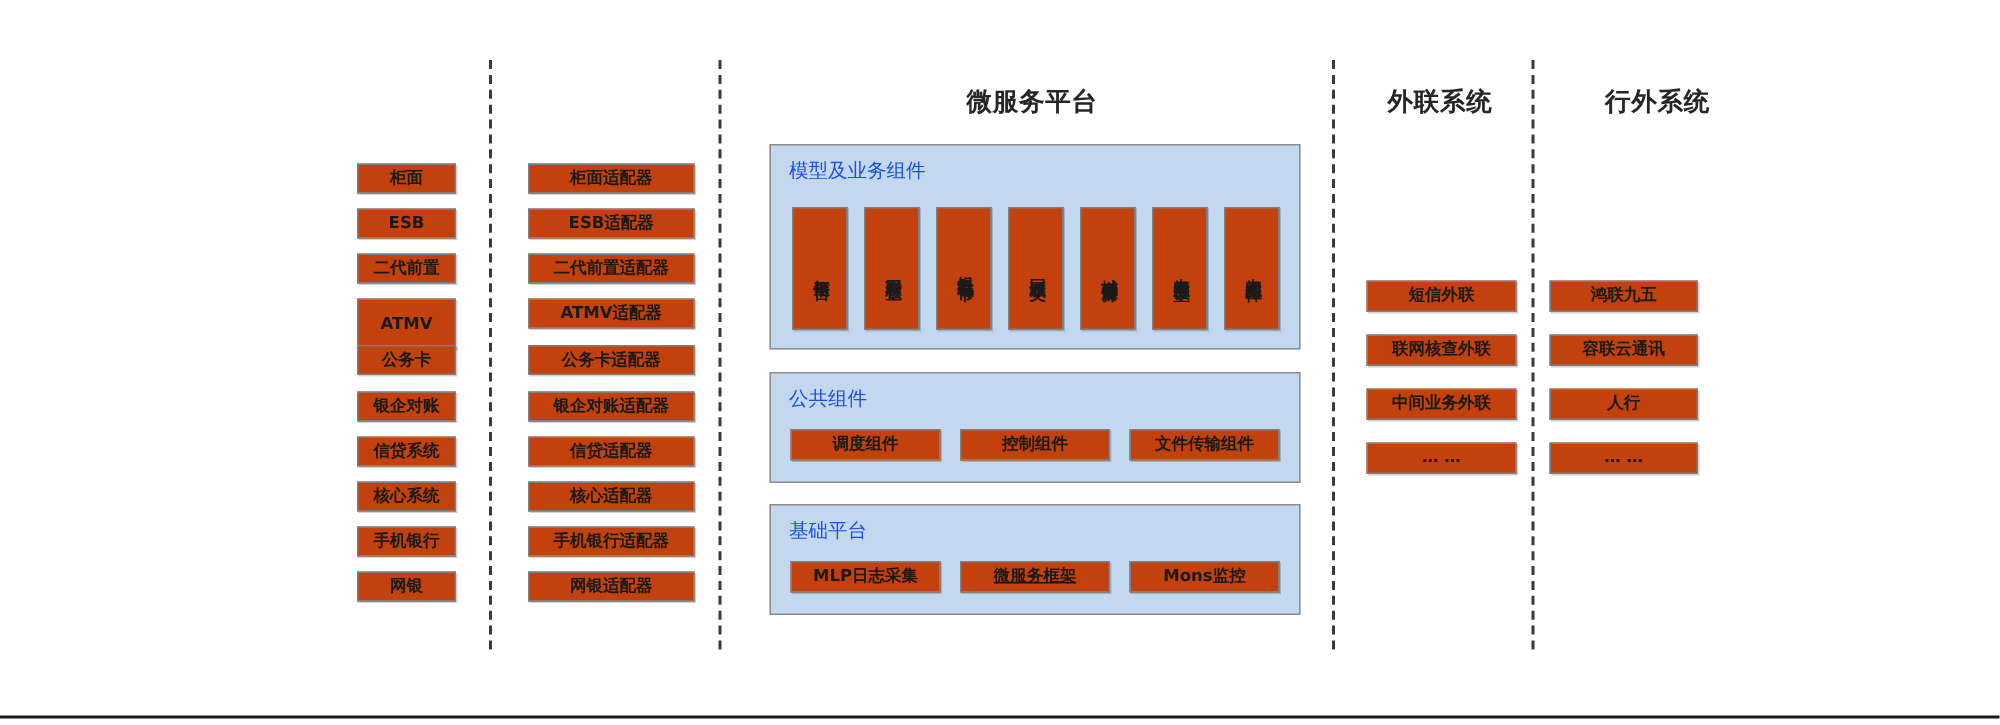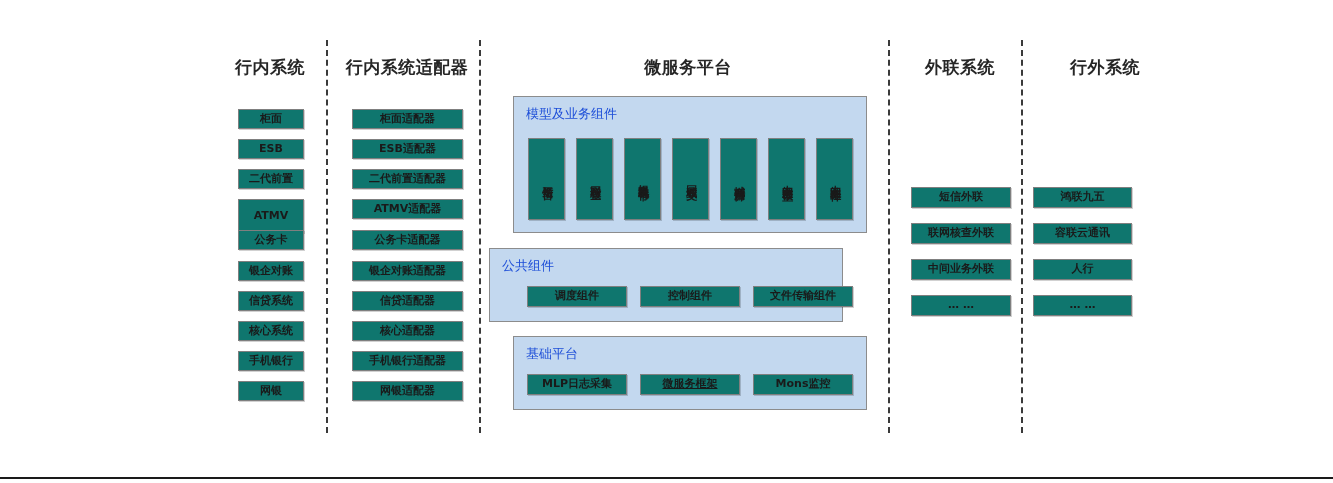--- a/index.html
+++ b/index.html
@@ -49,21 +49,21 @@
     font-weight: bold;
     color: #262626;
     letter-spacing: 0.5px;
     white-space: nowrap;
   }
 
   
   .node {
     position: absolute;
     box-sizing: border-box;
-    background: #0f766e;
+    background: #c2410c;
     border: 1px solid #7f7f7f;
     color: #1a1a1a;
     font-size: 11px;
     font-weight: bold;
     display: flex;
     align-items: center;
     justify-content: center;
     text-align: center;
     line-height: 1.15;
     box-shadow: 1px 1px 0 rgba(0,0,0,0.18);
@@ -97,22 +97,20 @@
 </head>
 <body>
 
 <div class="canvas">
 
   <div class="divider" style="left:326px;"></div>
   <div class="divider" style="left:479px;"></div>
   <div class="divider" style="left:888px;"></div>
   <div class="divider" style="left:1021px;"></div>
 
-  <div class="col-title" style="left:212px;top:56px;width:116px;">行内系统</div>
-  <div class="col-title" style="left:337px;top:56px;width:140px;">行内系统适配器</div>
   <div class="col-title" style="left:613px;top:56px;width:150px;">微服务平台</div>
   <div class="col-title" style="left:902px;top:56px;width:116px;">外联系统</div>
   <div class="col-title" style="left:1024px;top:56px;width:116px;text-align:right;">行外系统</div>
 
   <div class="node" style="left:238px;top:109px;width:66px;height:20px;">柜面</div>
   <div class="node" style="left:238px;top:139px;width:66px;height:20px;">ESB</div>
   <div class="node" style="left:238px;top:169px;width:66px;height:20px;">二代前置</div>
   <div class="node" style="left:238px;top:199px;width:66px;height:34px;">ATMV</div>
   <div class="node" style="left:238px;top:230px;width:66px;height:20px;">公务卡</div>
   <div class="node" style="left:238px;top:261px;width:66px;height:20px;">银企对账</div>
@@ -136,21 +134,21 @@
     <div class="panel-label">模型及业务组件</div>
   </div>
   <div class="node vertical" style="left:528px;top:138px;width:37px;height:82px;">短信平台</div>
   <div class="node vertical" style="left:576px;top:138px;width:37px;height:82px;">联网核查</div>
   <div class="node vertical" style="left:624px;top:138px;width:37px;height:82px;">银联及银行卡</div>
   <div class="node vertical" style="left:672px;top:138px;width:37px;height:82px;">同城票交</div>
   <div class="node vertical" style="left:720px;top:138px;width:37px;height:82px;">城商行清算</div>
   <div class="node vertical" style="left:768px;top:138px;width:37px;height:82px;">中间业务模型</div>
   <div class="node vertical" style="left:816px;top:138px;width:37px;height:82px;">中间业务组件</div>
 
-  <div class="panel" style="left:489px;top:248px;width:354px;height:74px;">
+  <div class="panel" style="left:513px;top:248px;width:354px;height:74px;">
     <div class="panel-label">公共组件</div>
   </div>
   <div class="node" style="left:527px;top:286px;width:100px;height:21px;">调度组件</div>
   <div class="node" style="left:640px;top:286px;width:100px;height:21px;">控制组件</div>
   <div class="node" style="left:753px;top:286px;width:100px;height:21px;">文件传输组件</div>
 
   <div class="panel" style="left:513px;top:336px;width:354px;height:74px;">
     <div class="panel-label">基础平台</div>
   </div>
   <div class="node" style="left:527px;top:374px;width:100px;height:21px;">MLP日志采集</div>

